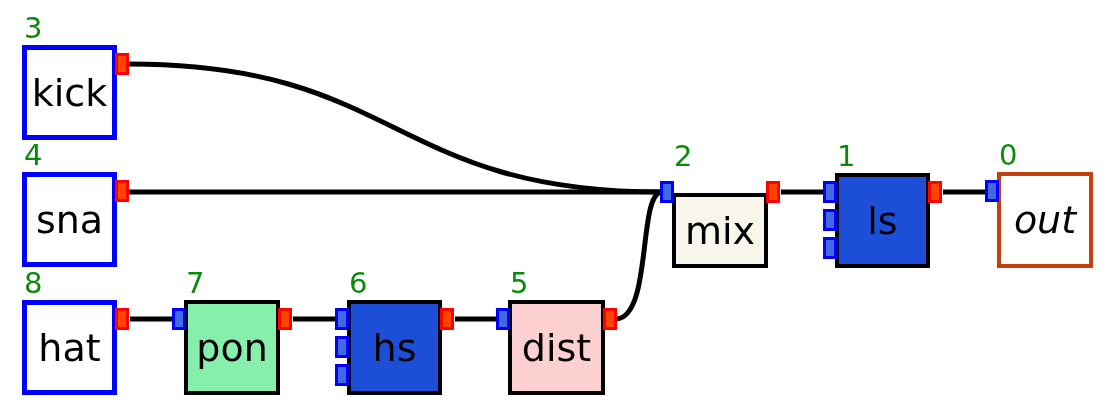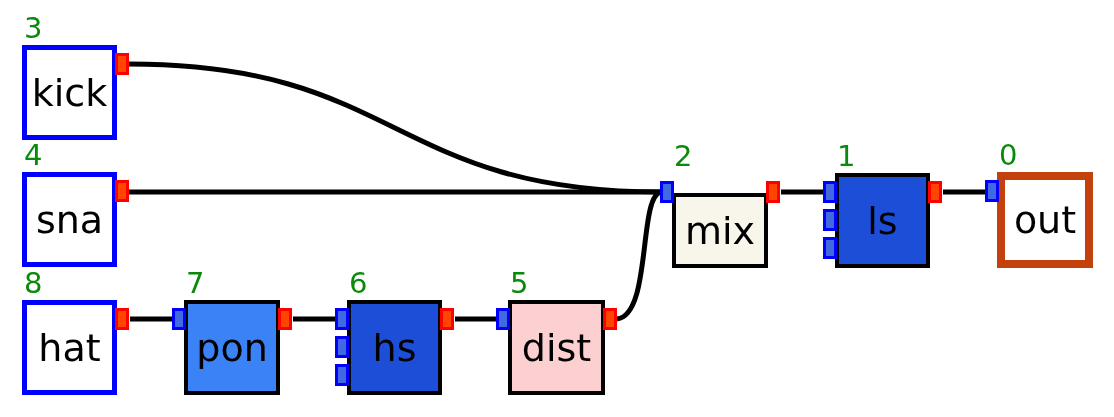--- a/index.html
+++ b/index.html
@@ -15,21 +15,21 @@
   .node{position:absolute;z-index:2;}
   .box{
     position:absolute;inset:0;
     box-sizing:border-box;
     display:flex;align-items:center;justify-content:center;
     font-size:38px;color:#000000;
     background:#ffffff;
   }
   .node.src .box{border:5px solid #0000ff;text-align:center;}
   .node.proc .box{border:4px solid #000000;}
-  .node.sink .box{border:8px solid #c2410c;}
+  .node.sink .box{border:4px solid #c2410c;font-style:italic;}
   .num{
     position:absolute;left:2px;top:-31px;
     color:#0a8a0a;font-size:29px;line-height:1;
     z-index:3;
   }
   .port{
     position:absolute;
     width:14px;height:22px;
     box-sizing:border-box;
     z-index:4;
@@ -41,21 +41,21 @@
   #n-kick{left:22px;top:45px;width:95px;height:95px;}
   #n-sna {left:22px;top:172px;width:95px;height:95px;}
   #n-hat {left:22px;top:300px;width:95px;height:95px;}
   #n-pon {left:184px;top:300px;width:96px;height:95px;}
   #n-hs  {left:347px;top:300px;width:95px;height:95px;}
   #n-dist{left:508px;top:300px;width:97px;height:95px;}
   #n-mix {left:672px;top:173px;width:96px;height:95px;}
   #n-ls  {left:835px;top:173px;width:95px;height:95px;}
   #n-out {left:997px;top:172px;width:96px;height:96px;}
   
-  #n-pon .box{background:#3b82f6;}
+  #n-pon .box{background:#86efac;}
   #n-hs .box,#n-ls .box{background:#1d4ed8;}
   #n-dist .box{background:#fcd0d0;text-align:right;}
   #n-mix .box{background:#f8f5ea;margin-top:20px;}
 </style>
 </head>
 <body>
 
 <div id="stage">
 
   <svg id="wires" width="1114" height="417" viewBox="0 0 1114 417">

